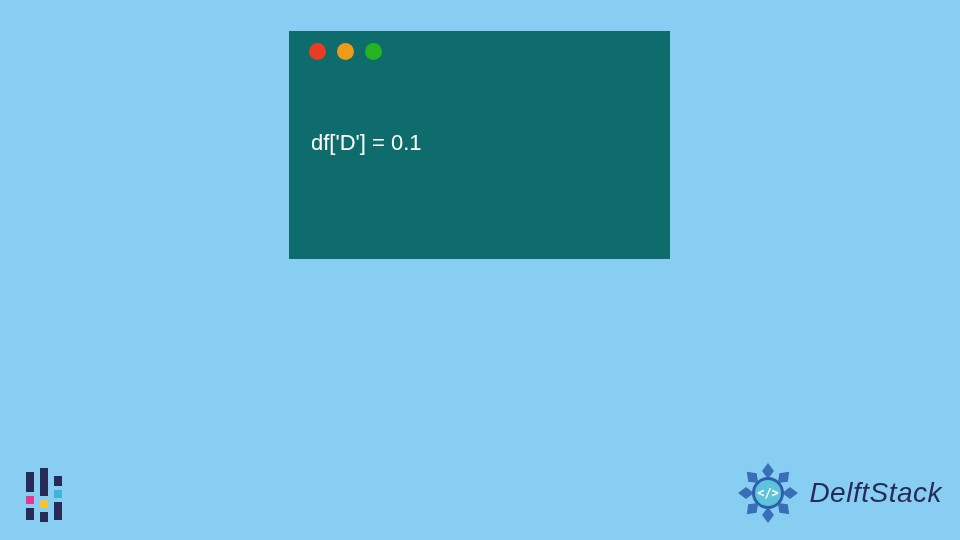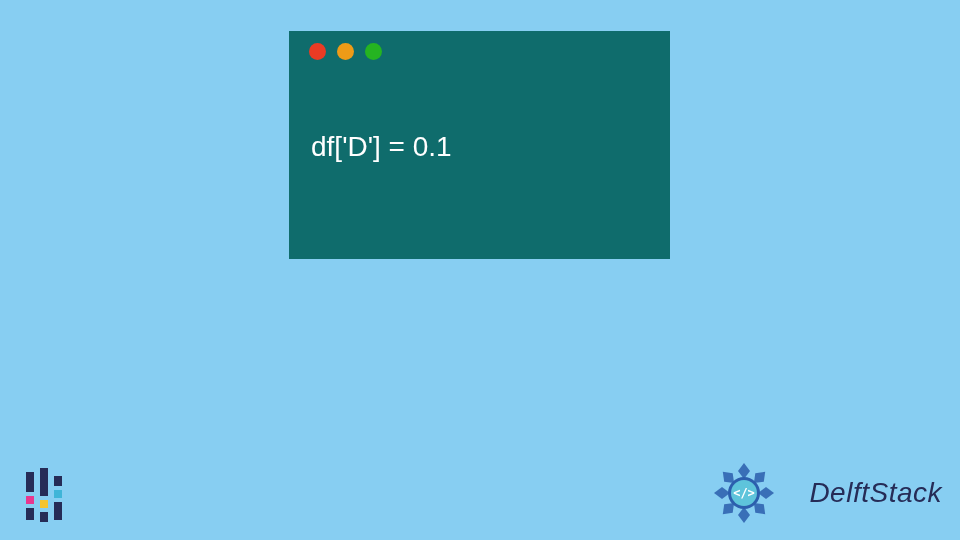--- a/index.html
+++ b/index.html
@@ -36,21 +36,21 @@
       border-radius: 50%;
     }
     .dot-red { background: #ea3b24; }
     .dot-yellow { background: #ee9b17; }
     .dot-green { background: #25b421; }
     .code-body {
       padding: 56px 22px 20px 22px;
     }
     .code-line {
       color: #ffffff;
-      font-size: 28px;
+      font-size: 22px;
       line-height: 1.45;
       font-family: Arial, Helvetica, sans-serif;
       white-space: pre;
     }
     .logo-left {
       position: absolute;
       left: 18px;
       bottom: 16px;
       width: 58px;
       height: 58px;
@@ -69,21 +69,20 @@
       display: flex;
       align-items: center;
       justify-content: center;
     }
     .brand-text {
       font-size: 28px;
       font-weight: 500;
       font-style: italic;
       color: #262c57;
       letter-spacing: 0.5px;
-      margin-left: 24px;
     }
   </style>
 </head>
 <body>
 
 <div class="code-window">
   <div class="titlebar">
     <div class="dot dot-red"></div>
     <div class="dot dot-yellow"></div>
     <div class="dot dot-green"></div>

